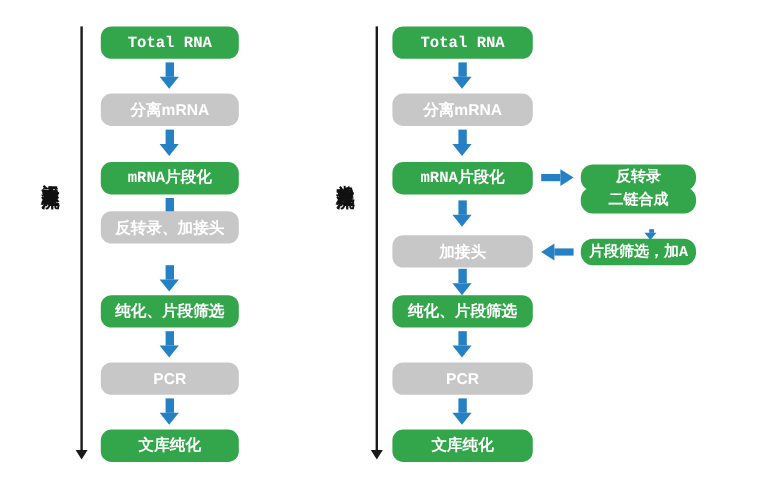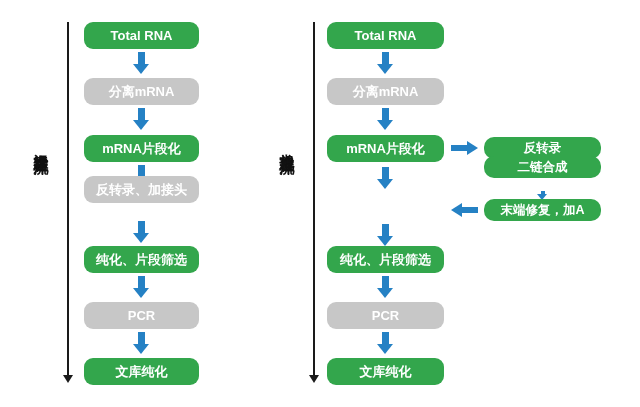--- a/index.html
+++ b/index.html
@@ -29,23 +29,23 @@
     border-left:5px solid transparent;
     border-right:5px solid transparent;
     border-top:8px solid var(--line);
   }
   .node{
     position:absolute;width:115px;height:27px;border-radius:9px;
     display:flex;align-items:center;justify-content:center;
     color:#fff;font-weight:bold;font-size:13px;line-height:1;
     white-space:nowrap;
   }
-  .node.green{background:var(--green);}
+  .node.green{background:var(--green);font-family:Liberation Mono, monospace;}
   .node.gray{background:var(--gray);}
-  .node.branch{width:117px;height:22px;border-radius:10px;font-size:12.5px;}
+  .node.branch{width:96px;height:22px;border-radius:10px;font-size:12.5px;}
   
   .v-arrow{position:absolute;width:17px;height:22px;}
   .v-arrow::before{content:"";position:absolute;left:5px;top:0;width:7px;height:12px;background:var(--blue);}
   .v-arrow::after{content:"";position:absolute;left:0;top:12px;width:0;height:0;
     border-left:8.5px solid transparent;border-right:8.5px solid transparent;border-top:10px solid var(--blue);}
   
   .v-arrow.small{width:11px;height:9px;}
   .v-arrow.small::before{left:3.5px;top:0;width:4px;height:3px;}
   .v-arrow.small::after{left:0;top:3px;
     border-left:5.5px solid transparent;border-right:5.5px solid transparent;border-top:6px solid var(--blue);}
@@ -84,28 +84,29 @@
   <div class="vtitle" style="left:277px;top:142px">常规建库流程</div>
   <div class="axis" style="left:313px;top:22px;height:353px"></div>
   <div class="axis-head" style="left:309px;top:375px"></div>
 
   <div class="node green" style="left:327px;top:22px;width:117px">Total RNA</div>
   <div class="v-arrow" style="left:377px;top:52px"></div>
   <div class="node gray" style="left:327px;top:78px;width:117px">分离mRNA</div>
   <div class="v-arrow" style="left:377px;top:108px"></div>
   <div class="node green" style="left:327px;top:135px;width:117px">mRNA片段化</div>
   <div class="v-arrow" style="left:377px;top:167px"></div>
+  <div class="node gray" style="left:327px;top:196px;width:117px">加接头</div>
   <div class="v-arrow" style="left:377px;top:224px"></div>
   <div class="node green" style="left:327px;top:246px;width:117px">纯化、片段筛选</div>
   <div class="v-arrow" style="left:377px;top:276px"></div>
   <div class="node gray" style="left:327px;top:302px;width:117px">PCR</div>
   <div class="v-arrow" style="left:377px;top:332px"></div>
   <div class="node green" style="left:327px;top:358px;width:117px">文库纯化</div>
 
   <div class="h-arrow right" style="left:451px;top:141px"></div>
   <div class="node green branch" style="left:484px;top:137px">反转录</div>
   <div class="v-arrow small" style="left:537px;top:160px"></div>
   <div class="node green branch" style="left:484px;top:156px">二链合成</div>
   <div class="v-arrow small" style="left:537px;top:191px"></div>
-  <div class="node green branch" style="left:484px;top:199px">末端修复，加A</div>
+  <div class="node green branch" style="left:484px;top:199px">片段筛选，加A</div>
   <div class="h-arrow left" style="left:451px;top:203px"></div>
 
 </div>
 
 </body></html>

